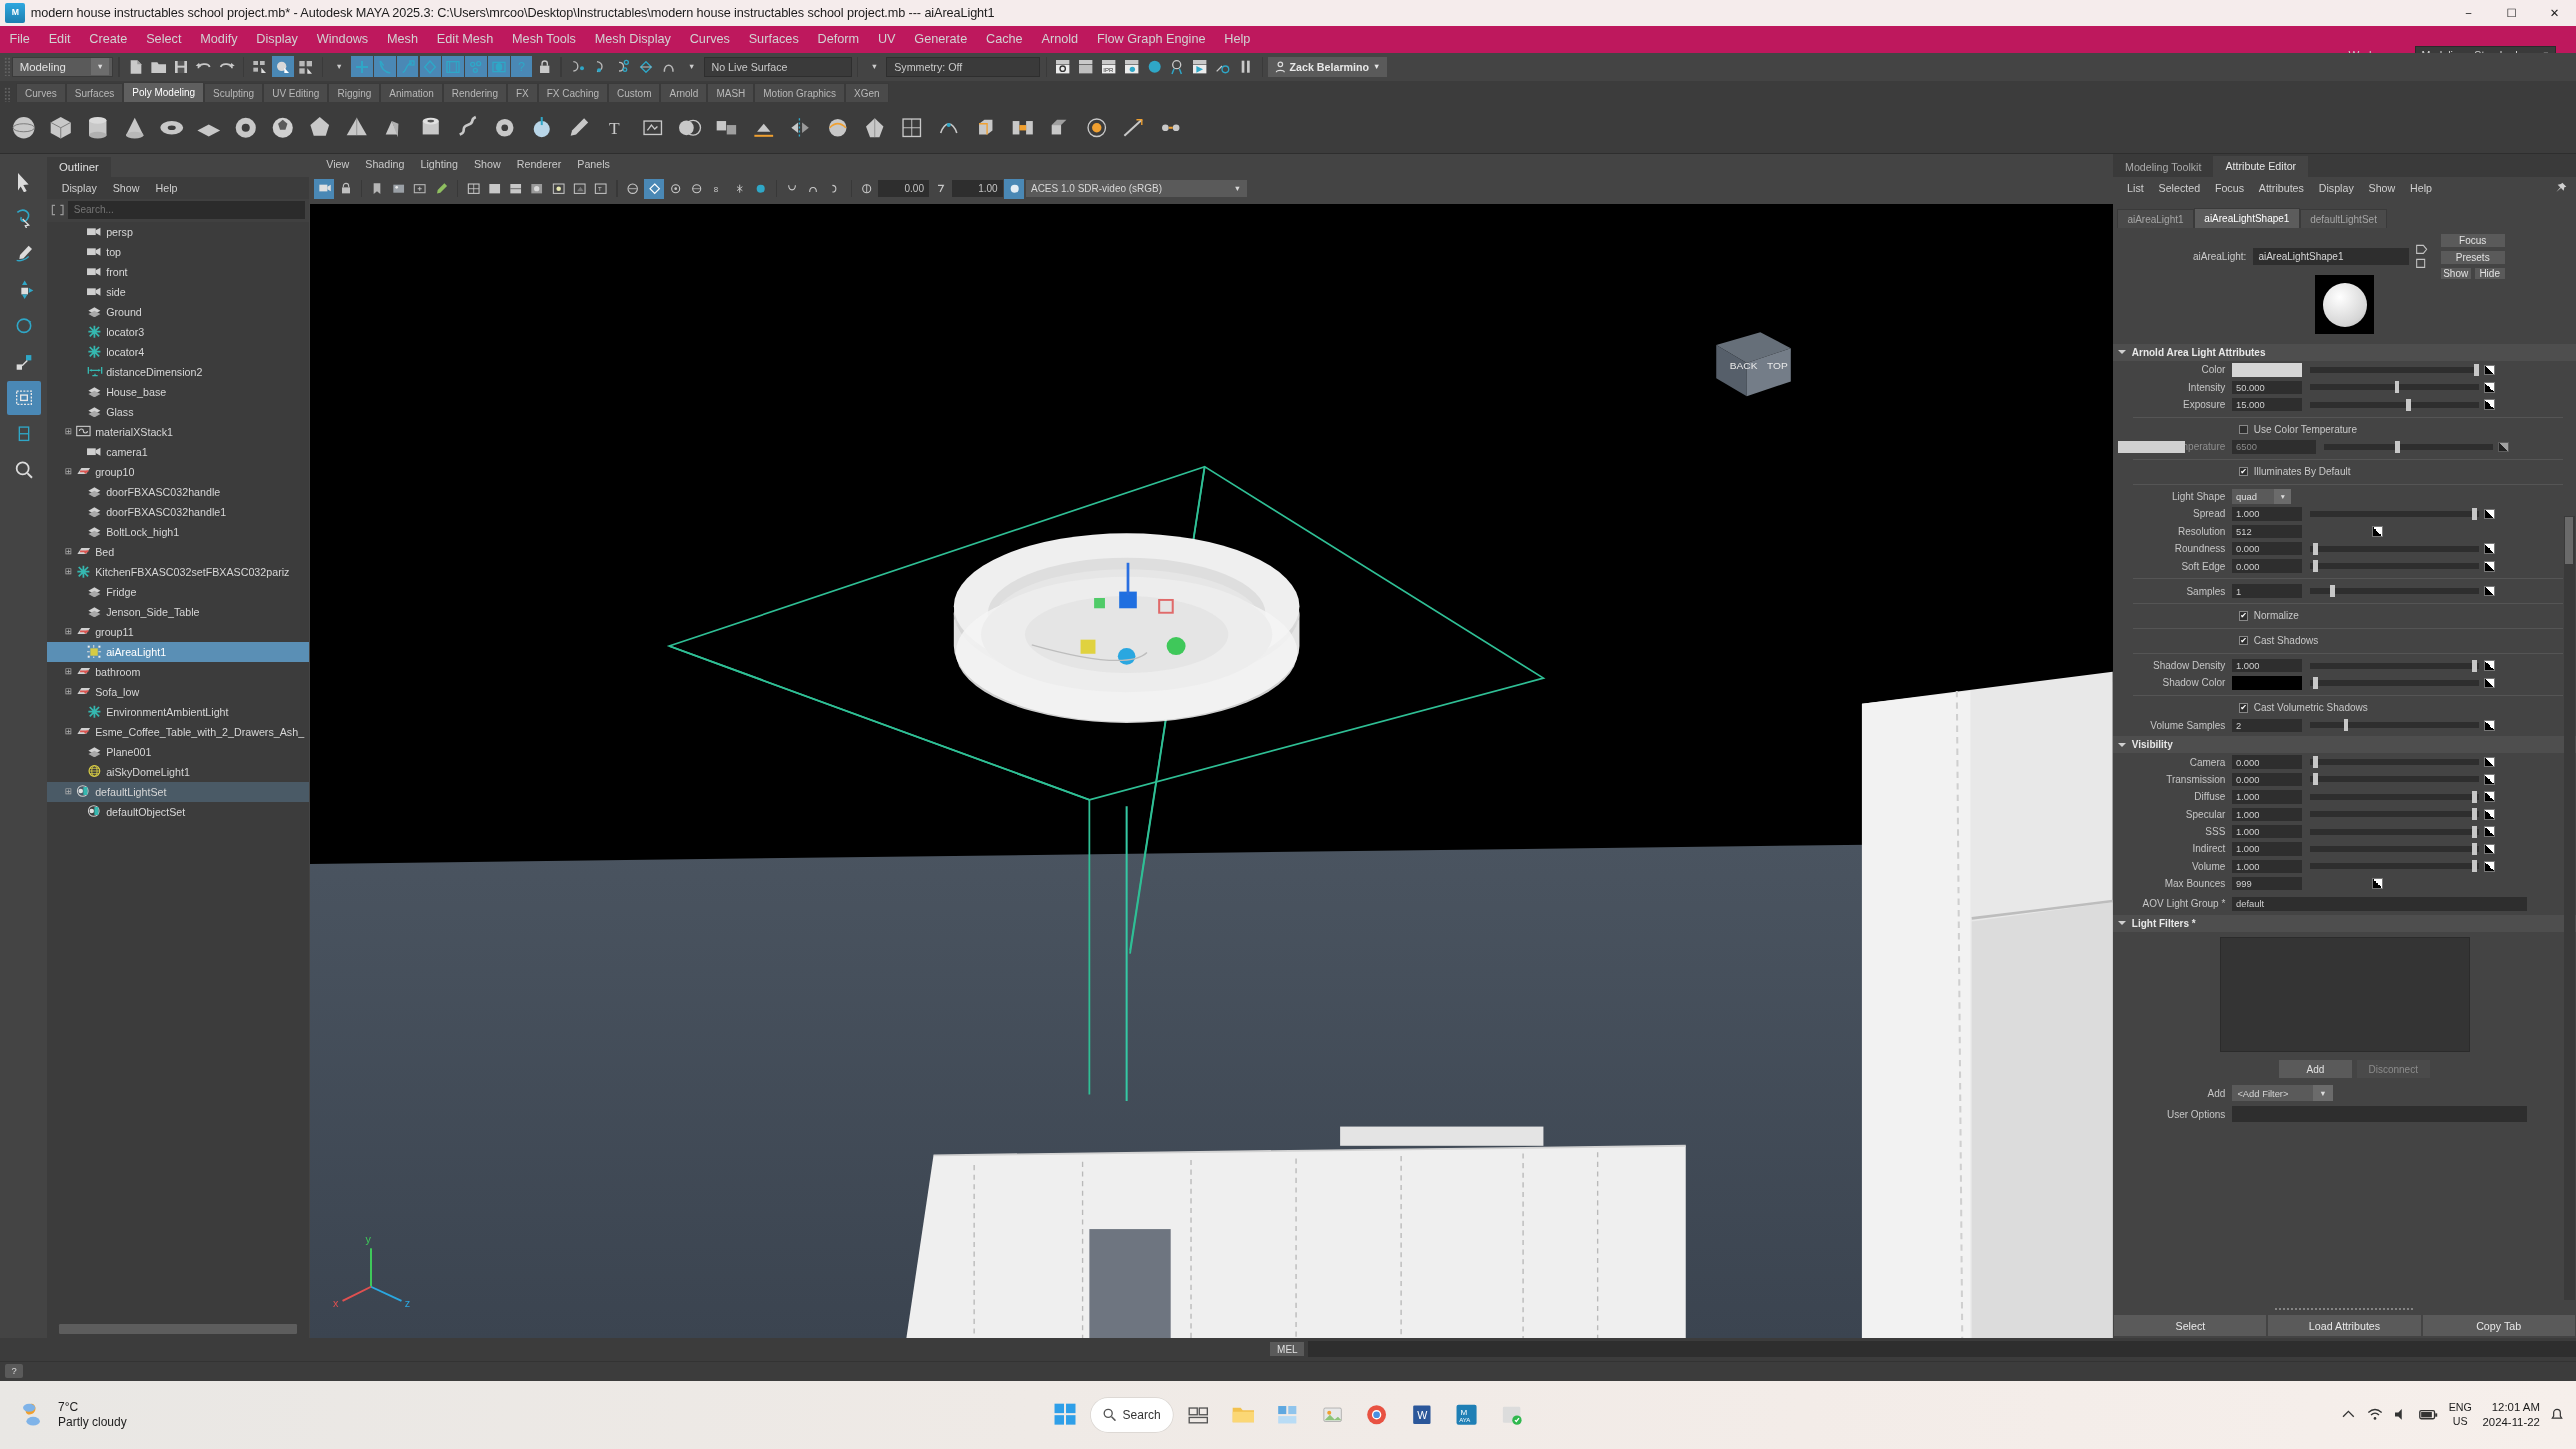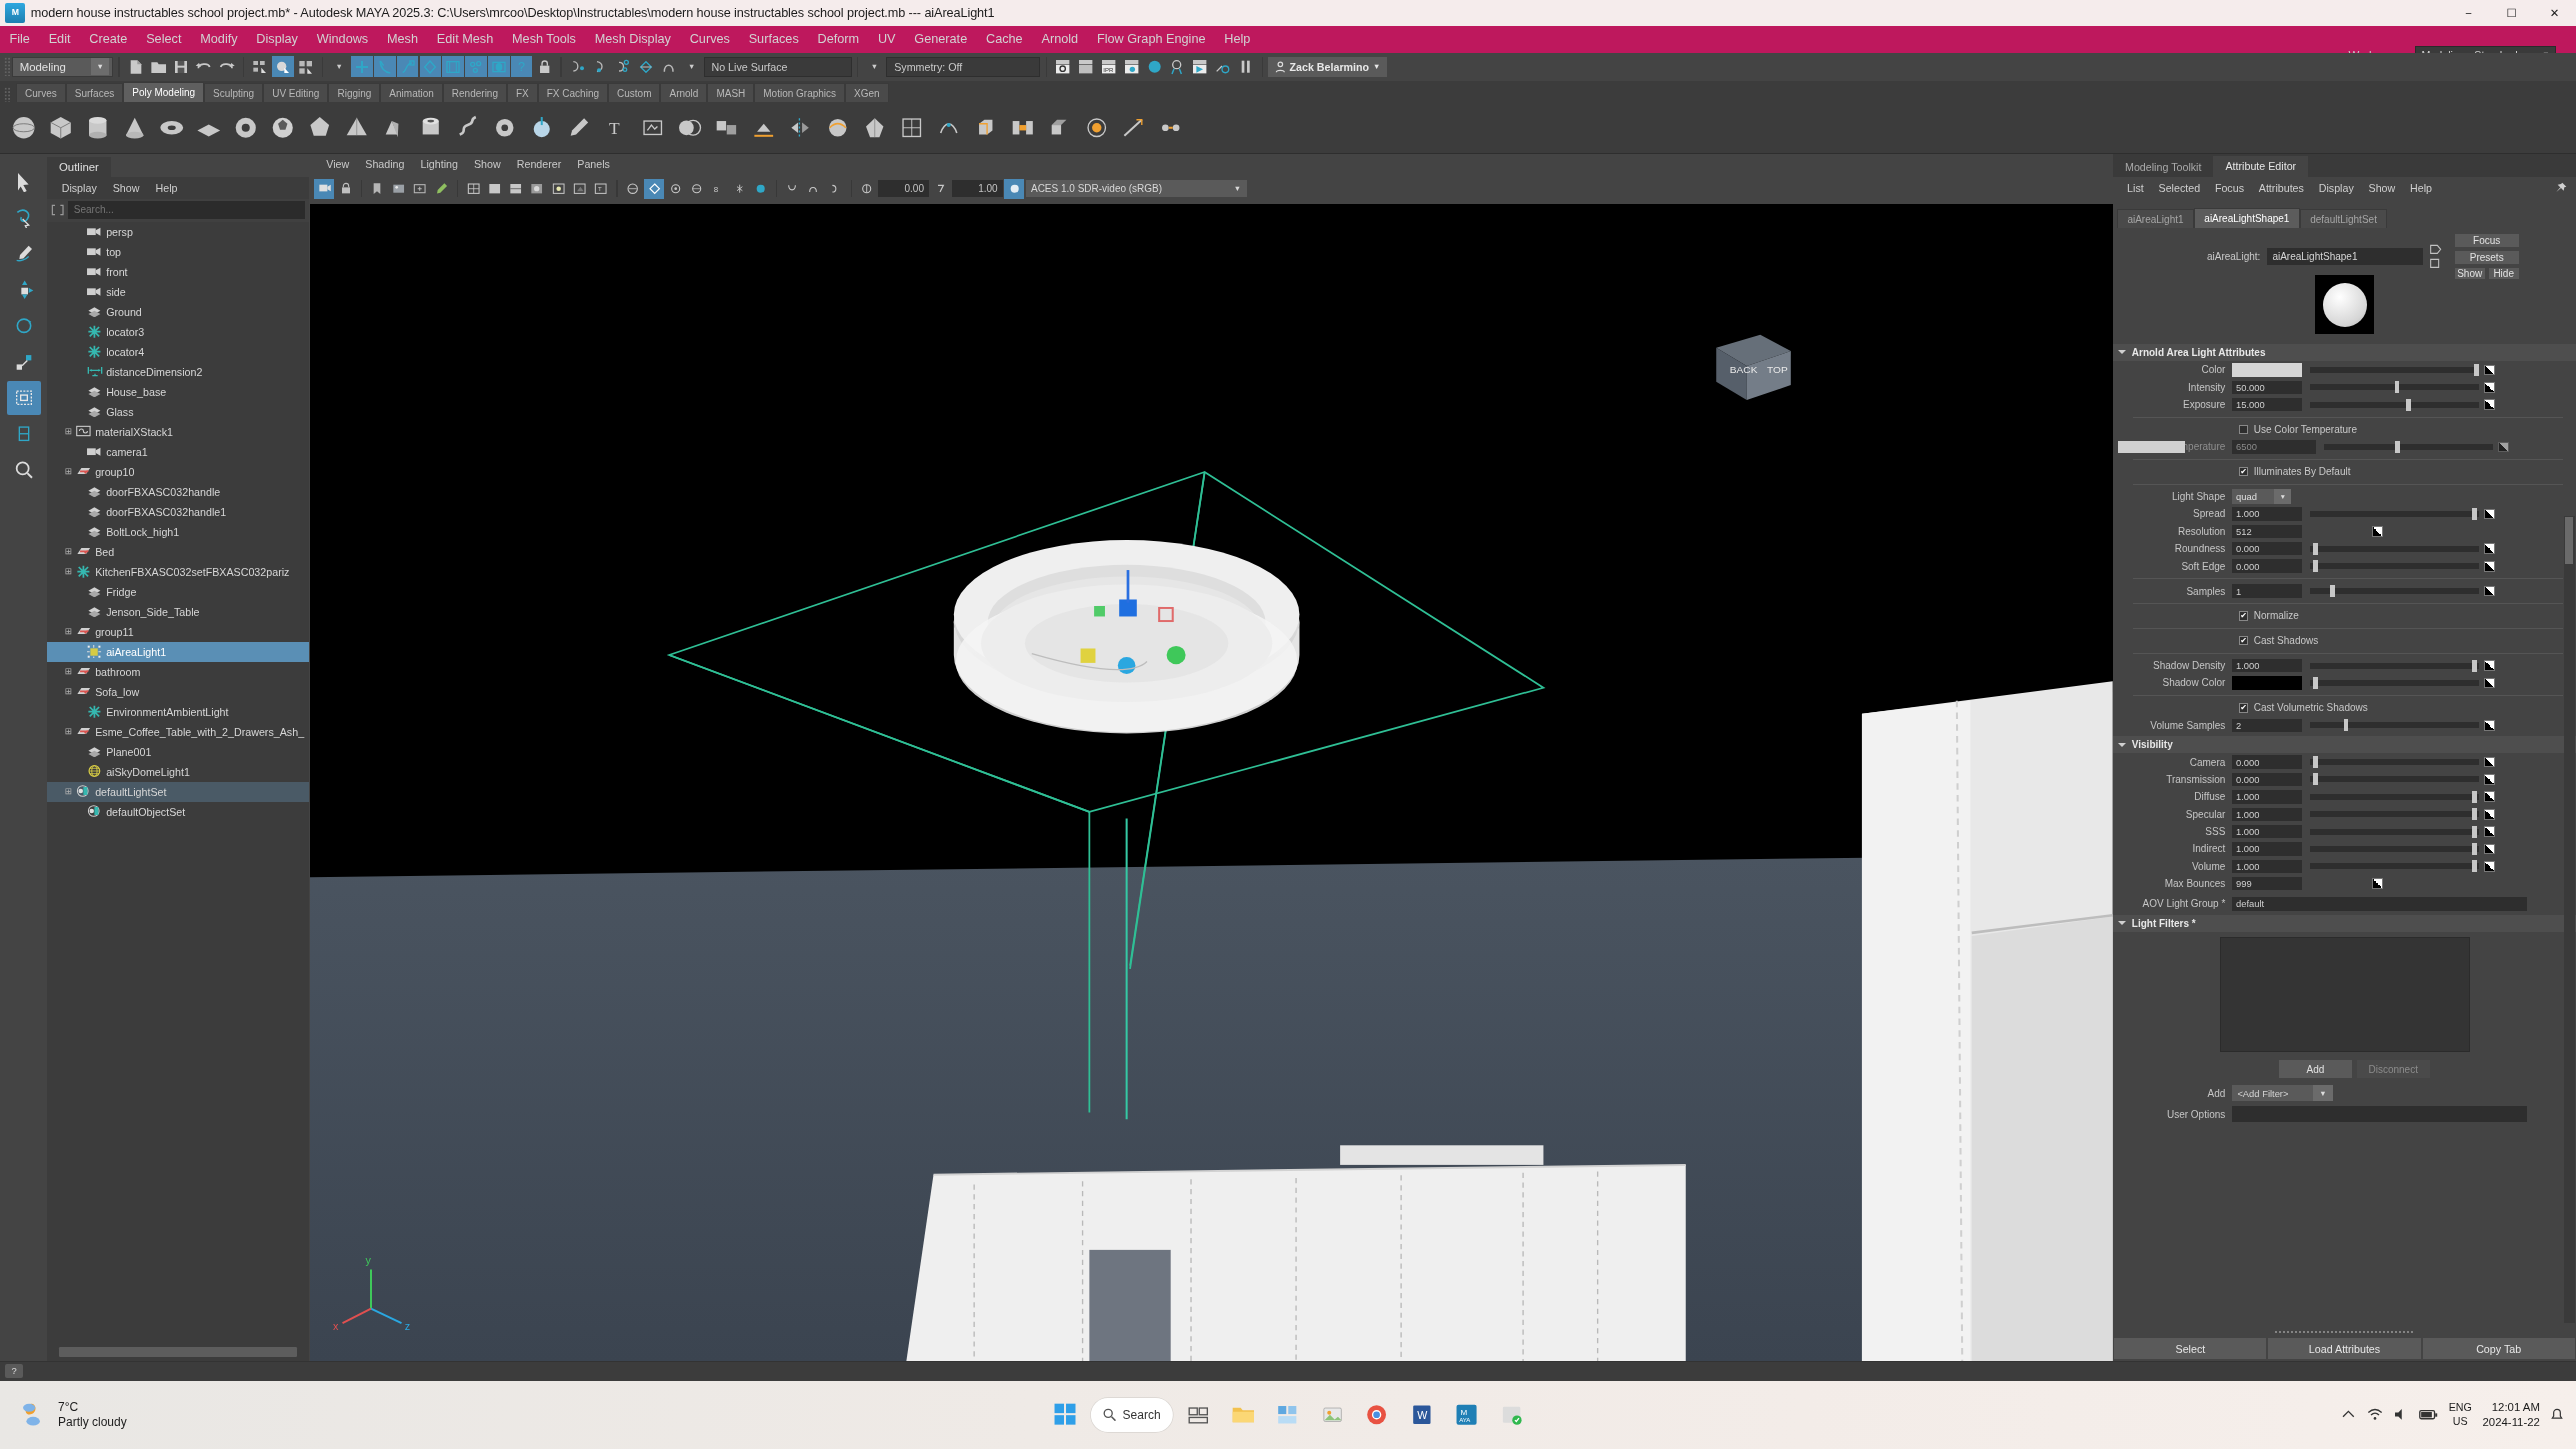--- a/index.html
+++ b/index.html
@@ -1335,21 +1335,21 @@
       </div>
       <div id="aeNodeTabs">
         <div class="nodetab">aiAreaLight1</div>
         <div class="nodetab active">aiAreaLightShape1</div>
         <div class="nodetab">defaultLightSet</div>
       </div>
 
       <div id="aeBody">
 
         <div style="display:flex;align-items:center;height:27px;margin-top:14.8px">
-          <div style="width:154px;text-align:right;padding-right:6.7px;font-size:10px;color:#c9c9c9">aiAreaLight:</div>
+          <div style="width:140px;text-align:right;padding-right:6.7px;font-size:10px;color:#c9c9c9">aiAreaLight:</div>
           <div style="background:#2e2e2e;height:17.4px;width:156px;display:flex;align-items:center;padding:0 5.4px;font-size:10px;color:#d6d6d6">aiAreaLightShape1</div>
           <div style="margin-left:6.7px;display:flex;flex-direction:column;gap:4px">
             <svg width="12" height="10.7" viewBox="0 0 18 16">
                 <path d="M1 2h10l5 6-5 6H1z" fill="none" stroke="#c2c2c2" stroke-width="1.6"></path>
               </svg>
             <svg width="12" height="10.7" viewBox="0 0 18 16">
                 <path d="M1 2h12v12H1z" fill="none" stroke="#c2c2c2" stroke-width="1.6"></path>
               </svg>
           </div>
           <div style="margin-left:12px;display:flex;flex-direction:column;gap:2px">
@@ -1631,20 +1631,25 @@
       </div>
 
       <div id="aeBottom">
         <div>Select</div>
         <div>Load Attributes</div>
         <div>Copy Tab</div>
       </div>
     </div>
   </div>
 
+  <div id="cmdline">
+    <div style="width:1261px"></div>
+    <div class="mel">MEL</div>
+    <div class="inp"></div>
+  </div>
   <div id="helpline">
     <div class="hb">?</div>
   </div>
 </div>
 
 <div id="taskbar">
   <div id="weather">
     <svg width="31" height="31" viewBox="0 0 46 46">
       <path d="M14 10c6-8 14 2 9 9-3 5-12 6-13 0-1-5 1-7 4-9z" fill="#f0a030"></path>
       <ellipse cx="15" cy="13" rx="9" ry="6" fill="#7fb3e8"></ellipse>

